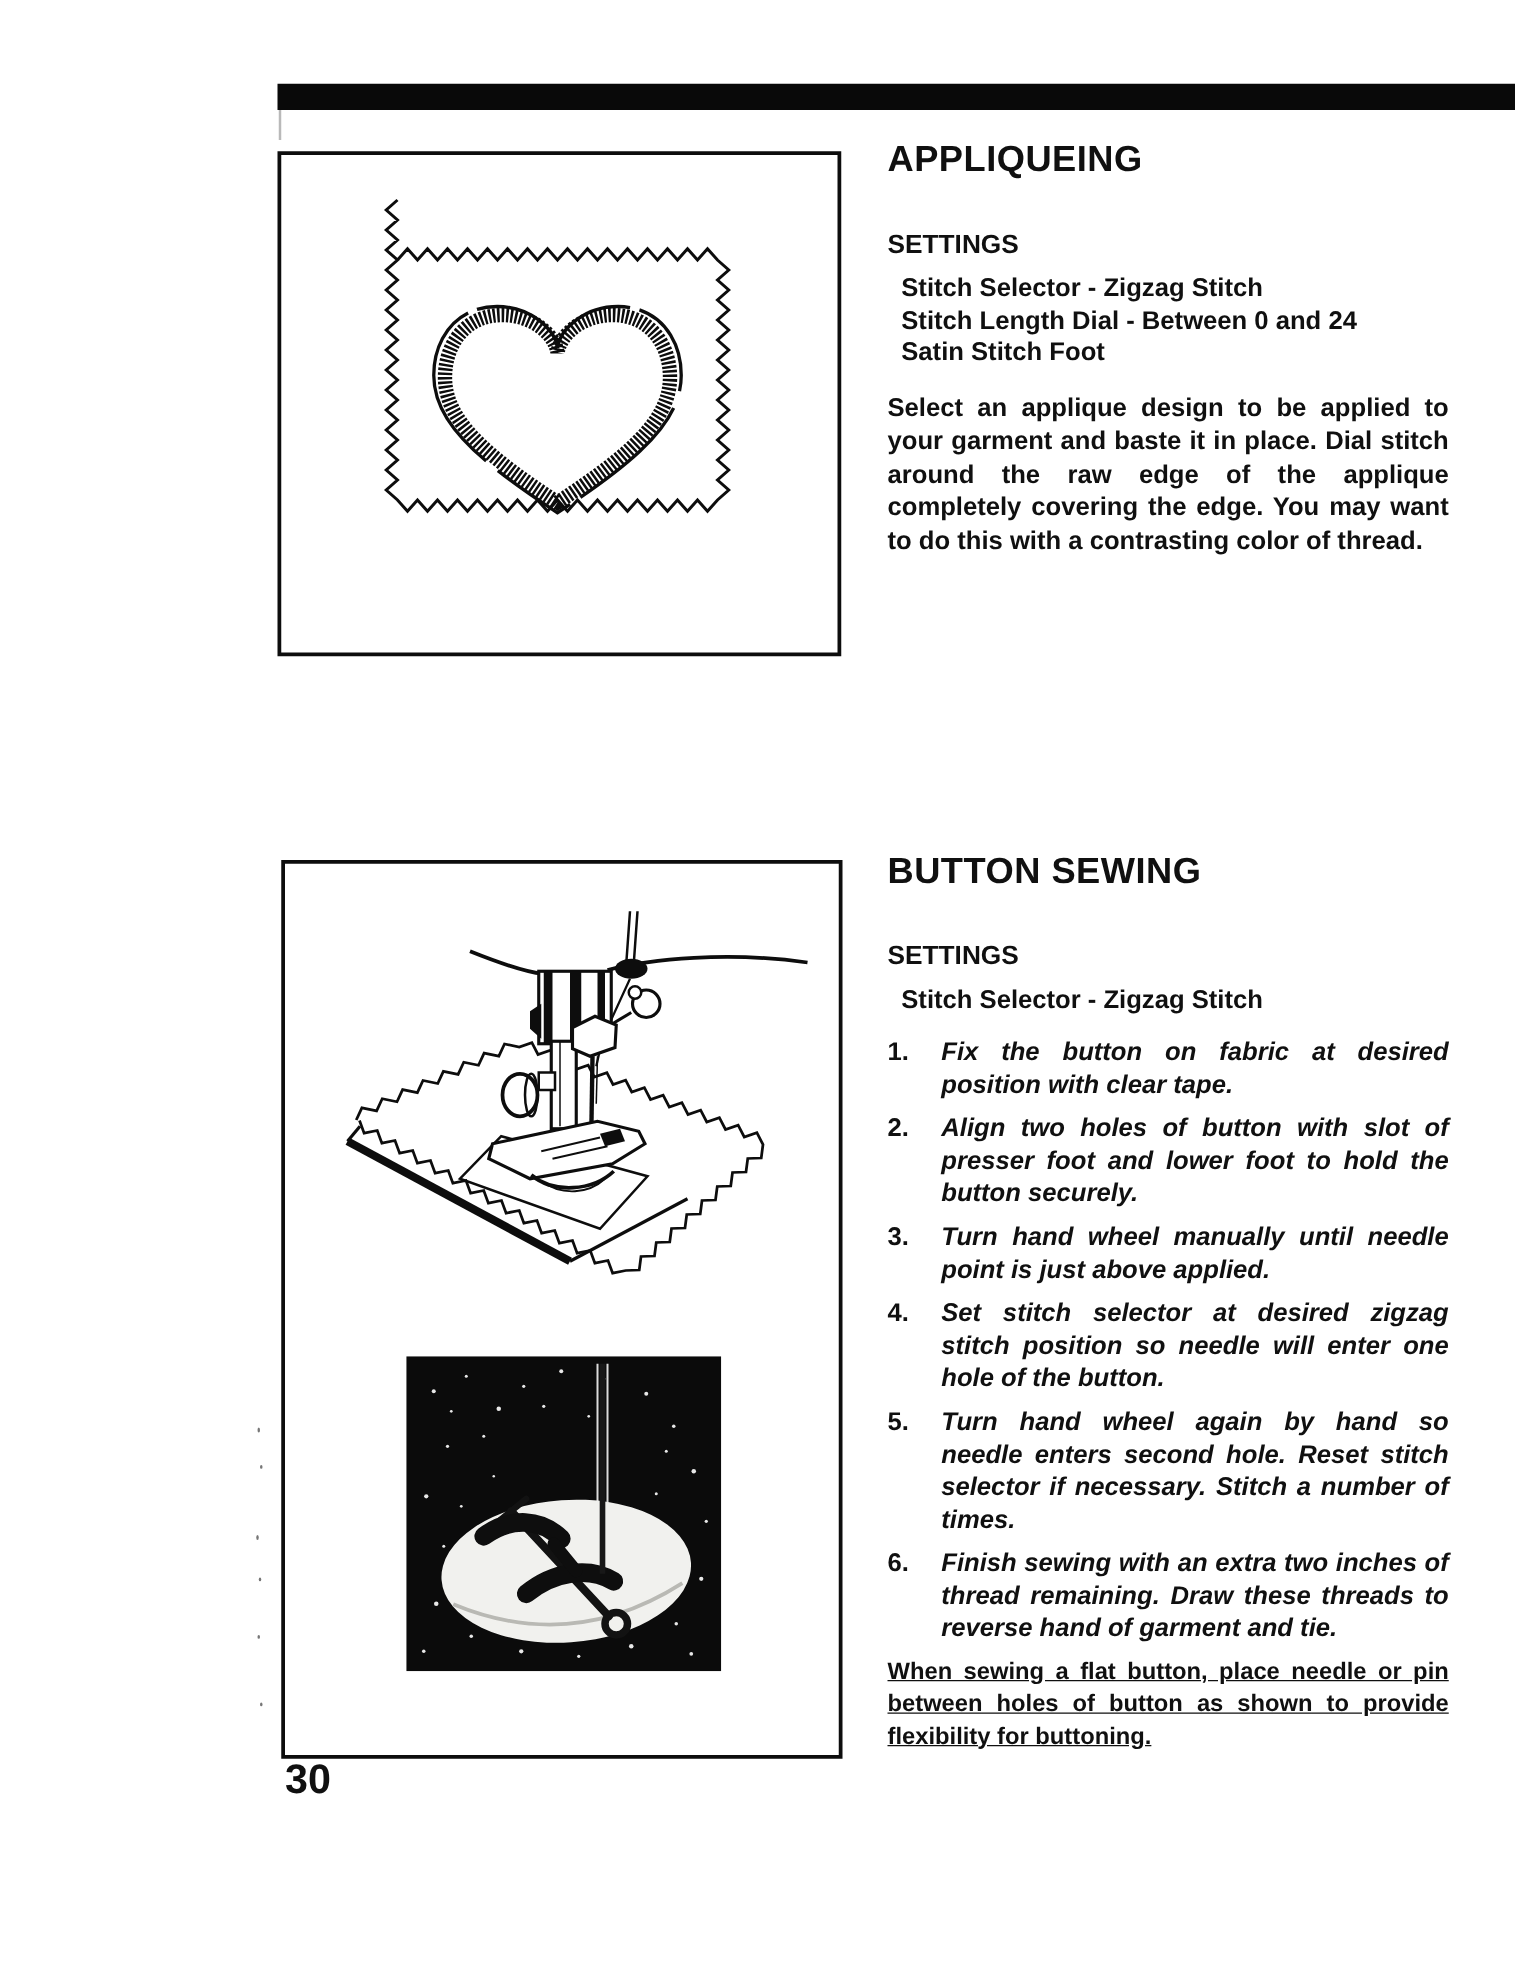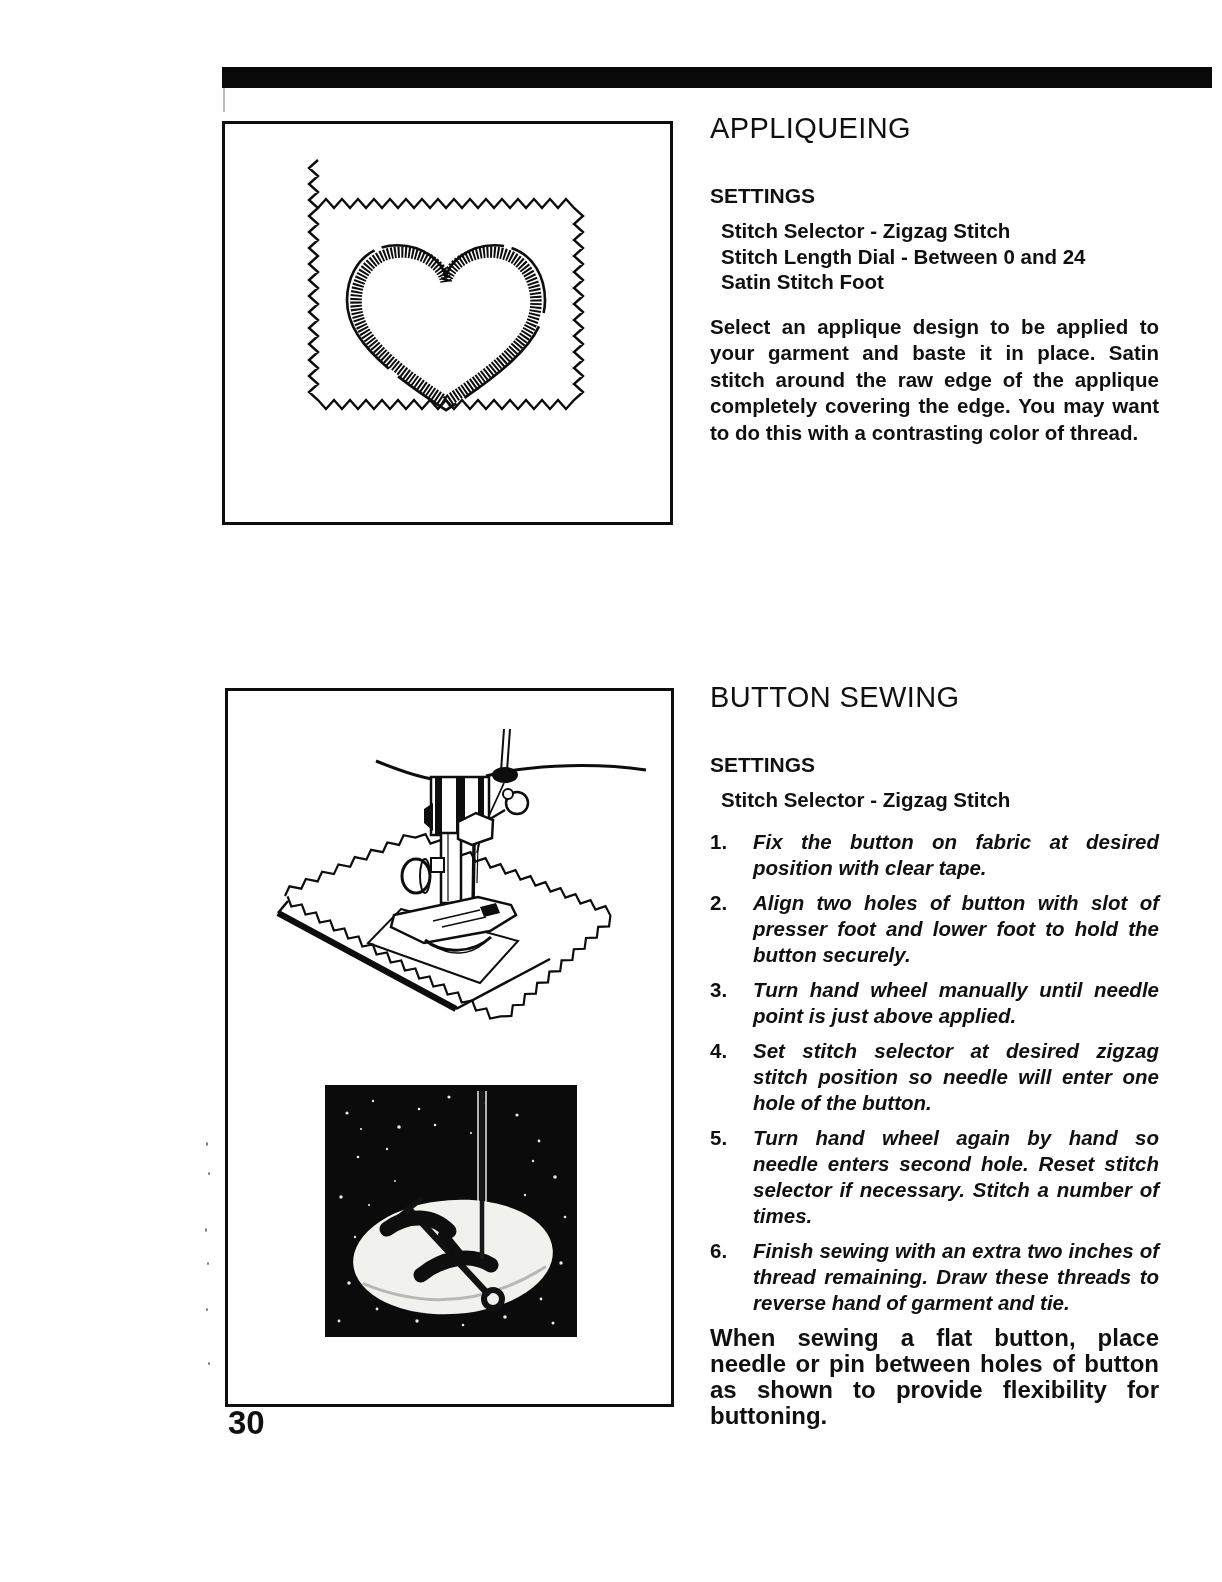--- a/index.html
+++ b/index.html
@@ -15,30 +15,30 @@
   .illus-box{position:absolute;border:3px solid #0d0d0d;background:#fff;box-sizing:border-box;}
   .box-appliqueing{left:222px;top:121px;width:451px;height:404px;}
   .box-buttonsewing{left:225px;top:688px;width:449px;height:719px;}
   .illus-box svg{display:block;}
   .photo-wrap{position:absolute;left:97px;top:394px;width:252px;height:252px;}
 
   .text-col{position:absolute;width:449px;}
   .col-appliqueing{left:710px;top:112px;}
   .col-buttonsewing{left:710px;top:681px;}
 
-  .sec-title{font-size:29px;font-weight:400;line-height:32px;letter-spacing:.4px;margin:0;}
+  .sec-title{font-size:29px;font-weight:700;line-height:32px;letter-spacing:.4px;margin:0;}
   .sub-title{font-size:21px;font-weight:700;line-height:24px;margin:40px 0 0 0;}
   .settings-lines{margin-top:10px;font-size:20.5px;font-weight:700;line-height:25.5px;margin-left:11px;}
   .body-par{margin:19px 0 0 0;font-size:20.5px;font-weight:700;line-height:26.5px;text-align:justify;}
 
   .steps{margin-top:16px;}
   .step{display:flex;margin-bottom:9px;font-size:20.5px;font-weight:700;line-height:26px;}
   .step .num{width:43px;flex:0 0 43px;}
   .step .txt{flex:1;text-align:justify;font-style:italic;}
-  .footer-par{margin:2px 0 0 0;font-size:24px;font-weight:700;line-height:26px;text-align:justify;}
+  .footer-par{margin:2px 0 0 0;font-size:19px;font-weight:700;line-height:26px;text-align:justify;text-decoration:underline;}
 
   .page-number{position:absolute;left:228px;top:1404px;font-size:33px;font-weight:700;}
 
   .speck{position:absolute;background:#777;border-radius:50%;}
 </style>
 </head>
 <body>
 
 <div class="top-bar"></div>
 <div class="bar-tick"></div>
@@ -61,21 +61,21 @@
 </div>
 
 <div class="text-col col-appliqueing">
   <h1 class="sec-title">APPLIQUEING</h1>
   <h2 class="sub-title">SETTINGS</h2>
   <div class="settings-lines">
     <div>Stitch Selector - Zigzag Stitch</div>
     <div>Stitch Length Dial - Between 0 and 24</div>
     <div>Satin Stitch Foot</div>
   </div>
-  <p class="body-par">Select an applique design to be applied to your garment and baste it in place. Satin stitch around the raw edge of the applique completely covering the edge. You may want to do this with a contrasting color of thread.</p>
+  <p class="body-par">Select an applique design to be applied to your garment and baste it in place. Dial stitch around the raw edge of the applique completely covering the edge. You may want to do this with a contrasting color of thread.</p>
 </div>
 
 <div class="illus-box box-buttonsewing">
 
   <svg width="443" height="713" viewBox="0 0 443 713">
 
     <path d="M50 222 L60 210" fill="none" stroke="#0d0d0d" stroke-width="2.5"></path>
     <path d="M50 222 L228 318" fill="none" stroke="#0d0d0d" stroke-width="6.5"></path>
     <path d="M228 318 L322 268" fill="none" stroke="#0d0d0d" stroke-width="2.5"></path>
 

